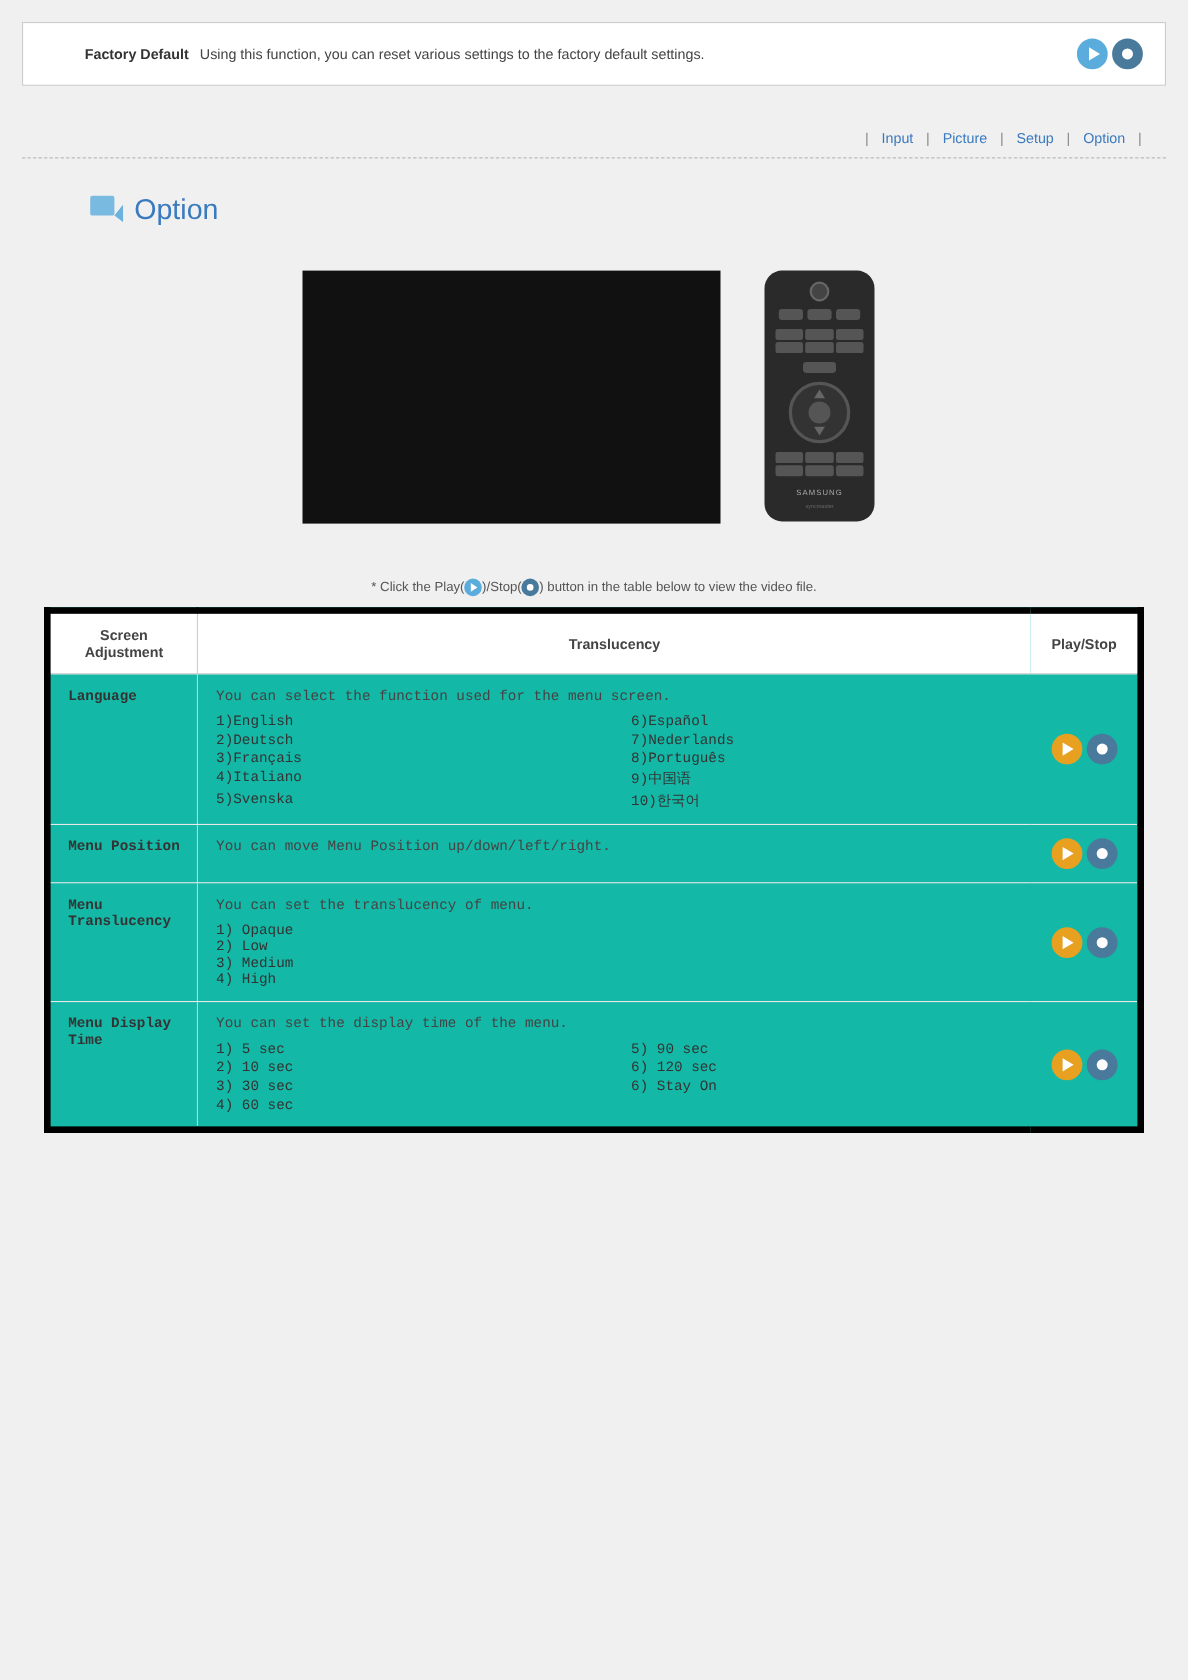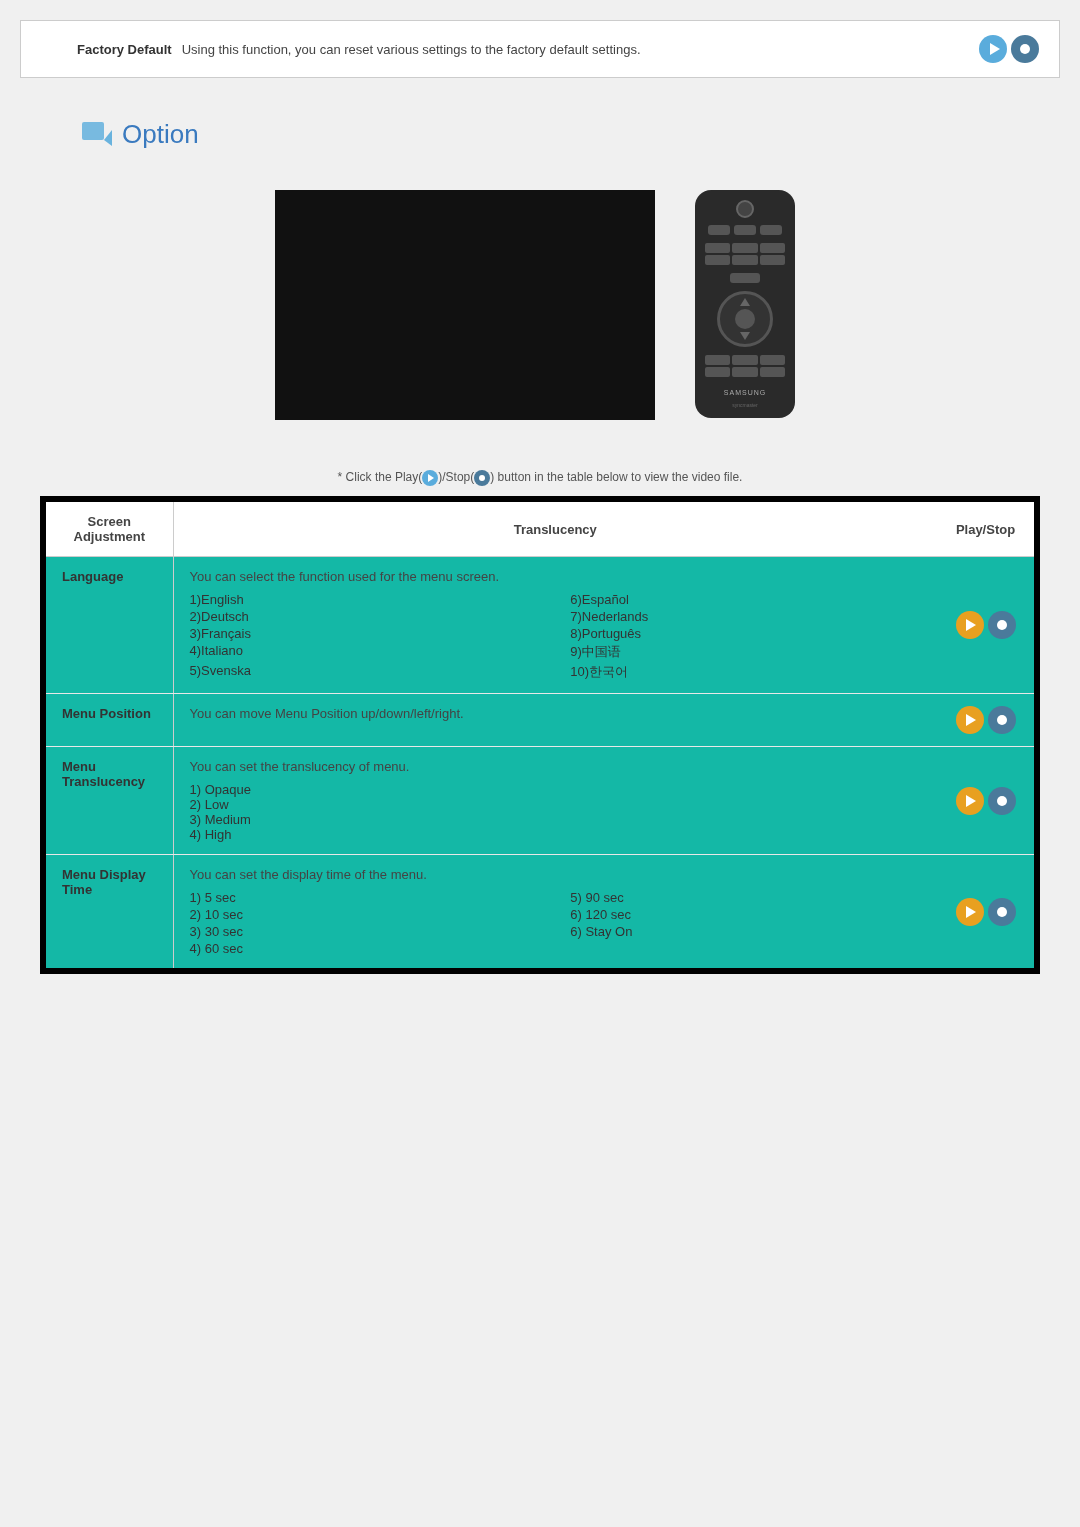--- a/index.html
+++ b/index.html
@@ -298,20 +298,21 @@
     }
     .data-table thead th:last-child {
       width: 100px;
       text-align: center;
     }
     .data-table tbody td {
       padding: 12px 16px;
       vertical-align: top;
       font-size: 13px;
       border-bottom: 1px solid #e8e8e8;
+      font-family: Liberation Mono, monospace;
     }
     .data-table tbody td:first-child {
       border-right: 1px solid #ccc;
       font-weight: bold;
       font-size: 13px;
       white-space: nowrap;
       color: #333;
     }
     .data-table tbody td:last-child {
       text-align: center;
@@ -365,20 +366,31 @@
     <div class="factory-default-text">
       <span class="factory-default-label">Factory Default</span>
       <span class="factory-default-desc">Using this function, you can reset various settings to the factory default settings.</span>
     </div>
     <div class="play-stop-icons">
       <div class="play-icon"></div>
       <div class="stop-icon"></div>
     </div>
   </div>
 
+  <div class="nav-bar">
+    <span>|</span>
+    <a href="#">Input</a>
+    <span>|</span>
+    <a href="#">Picture</a>
+    <span>|</span>
+    <a href="#">Setup</a>
+    <span>|</span>
+    <a href="#">Option</a>
+    <span>|</span>
+  </div>
 
   <div class="option-title">
     <svg class="option-icon" viewBox="0 0 32 32" fill="none" xmlns="http://www.w3.org/2000/svg">
       <rect x="2" y="4" width="22" height="18" rx="2" fill="#5aacdc" opacity="0.8"></rect>
       <polygon points="24,22 32,28 32,12" fill="#5aacdc" opacity="0.9"></polygon>
     </svg>
     <span class="option-title-text">Option</span>
   </div>
 
   <div class="media-section">

